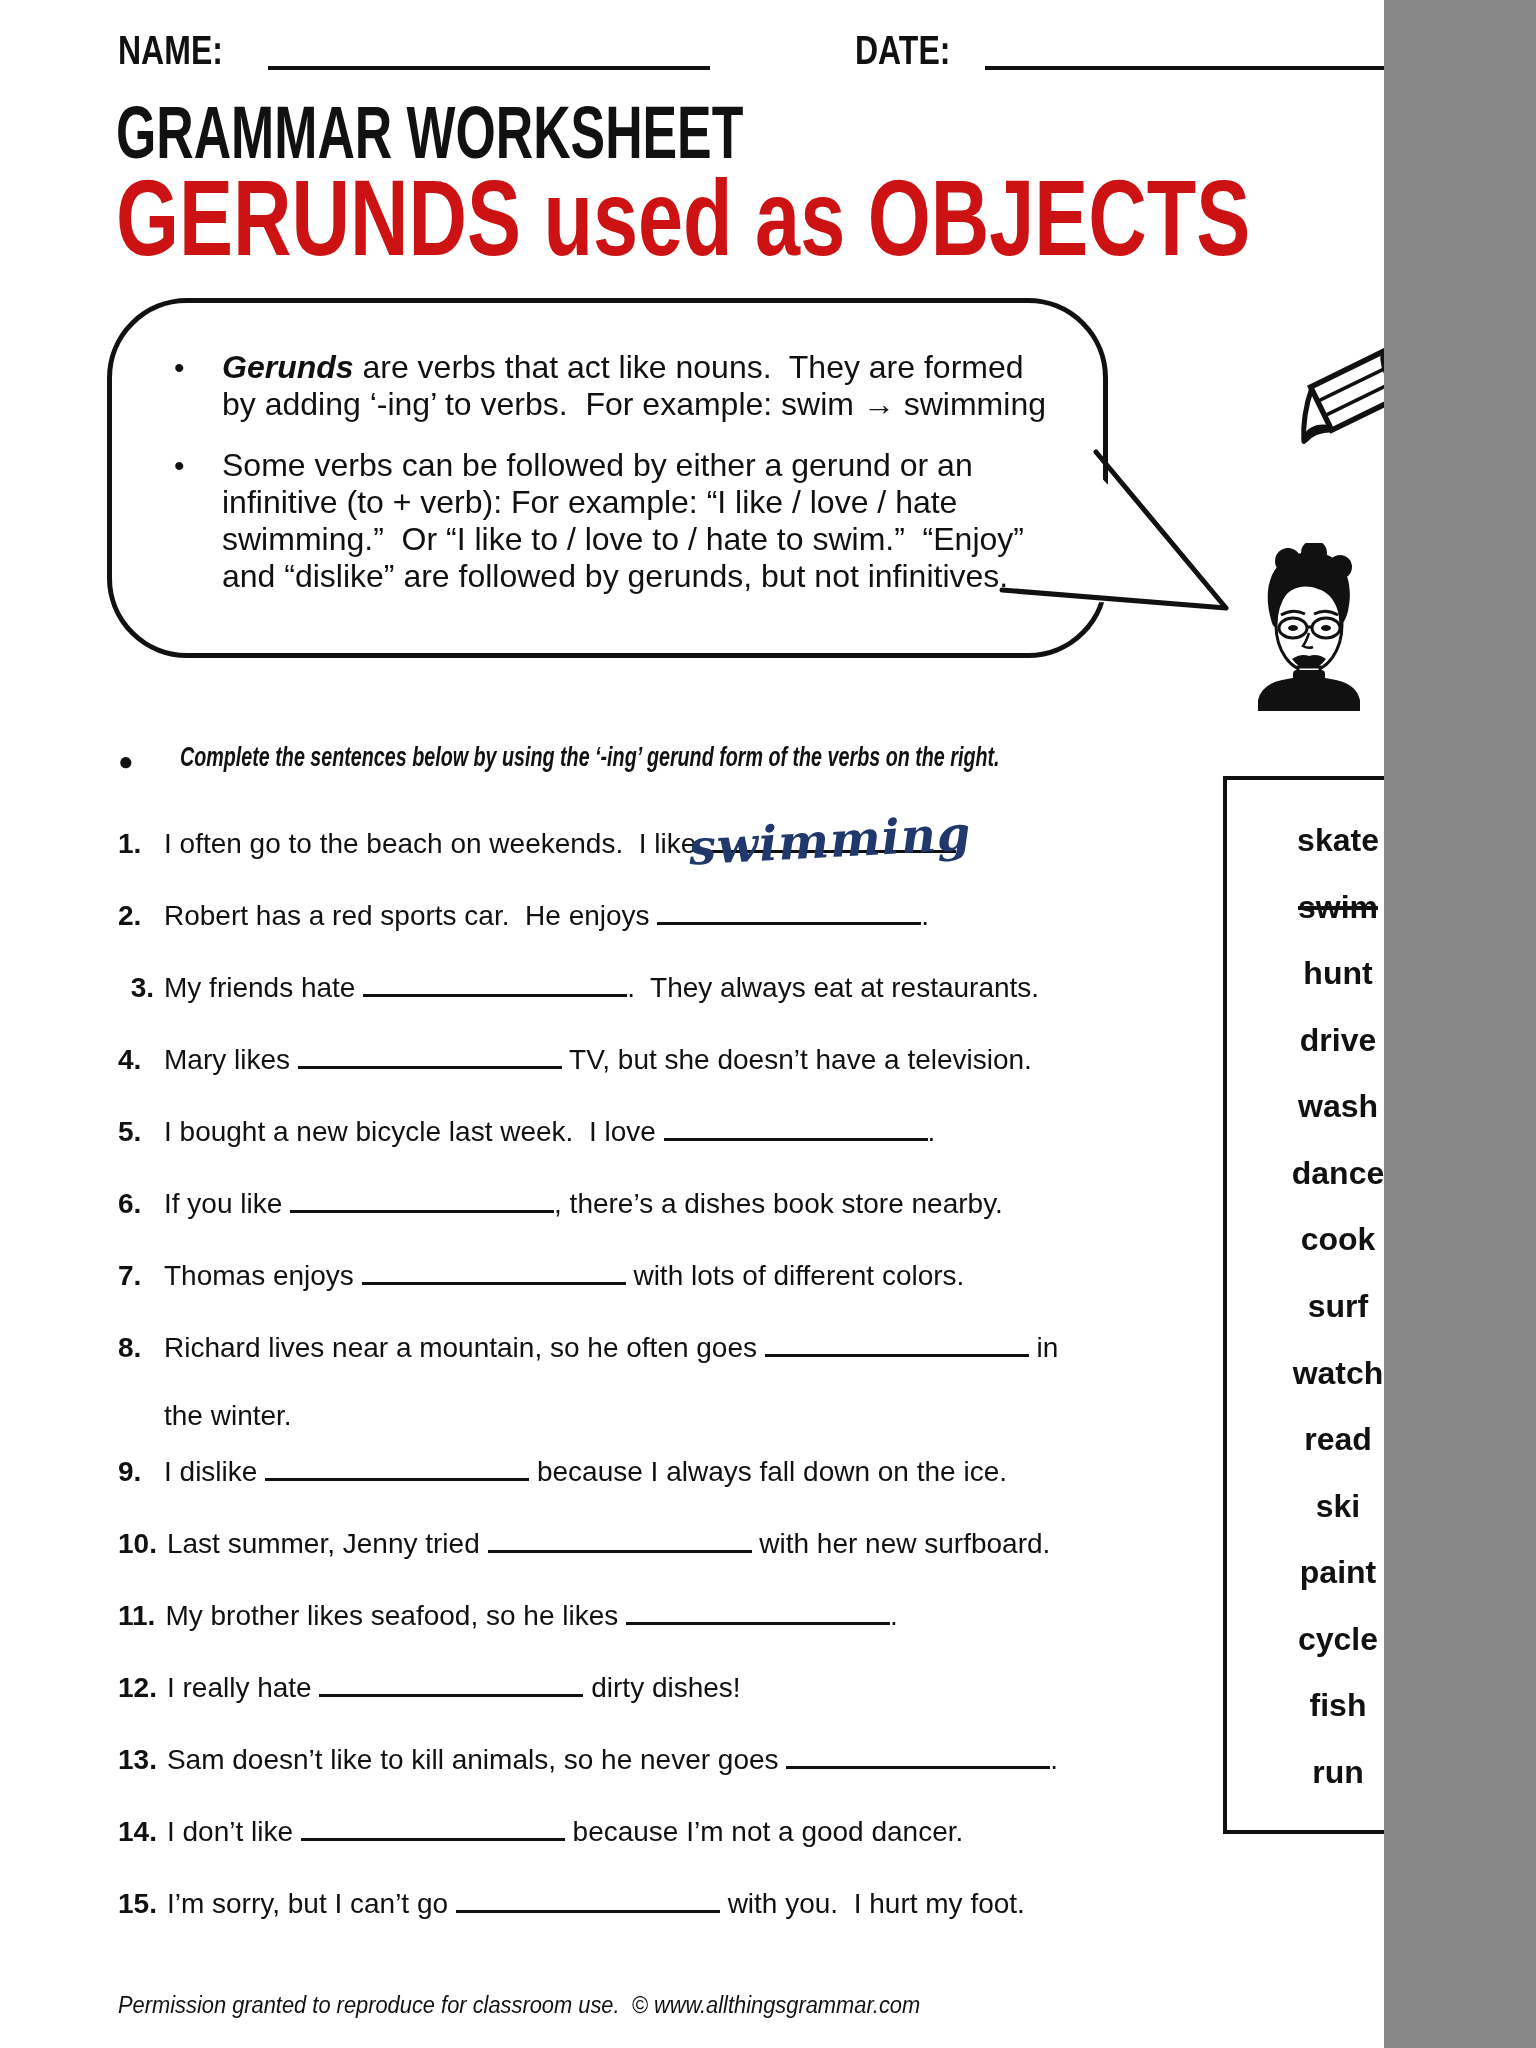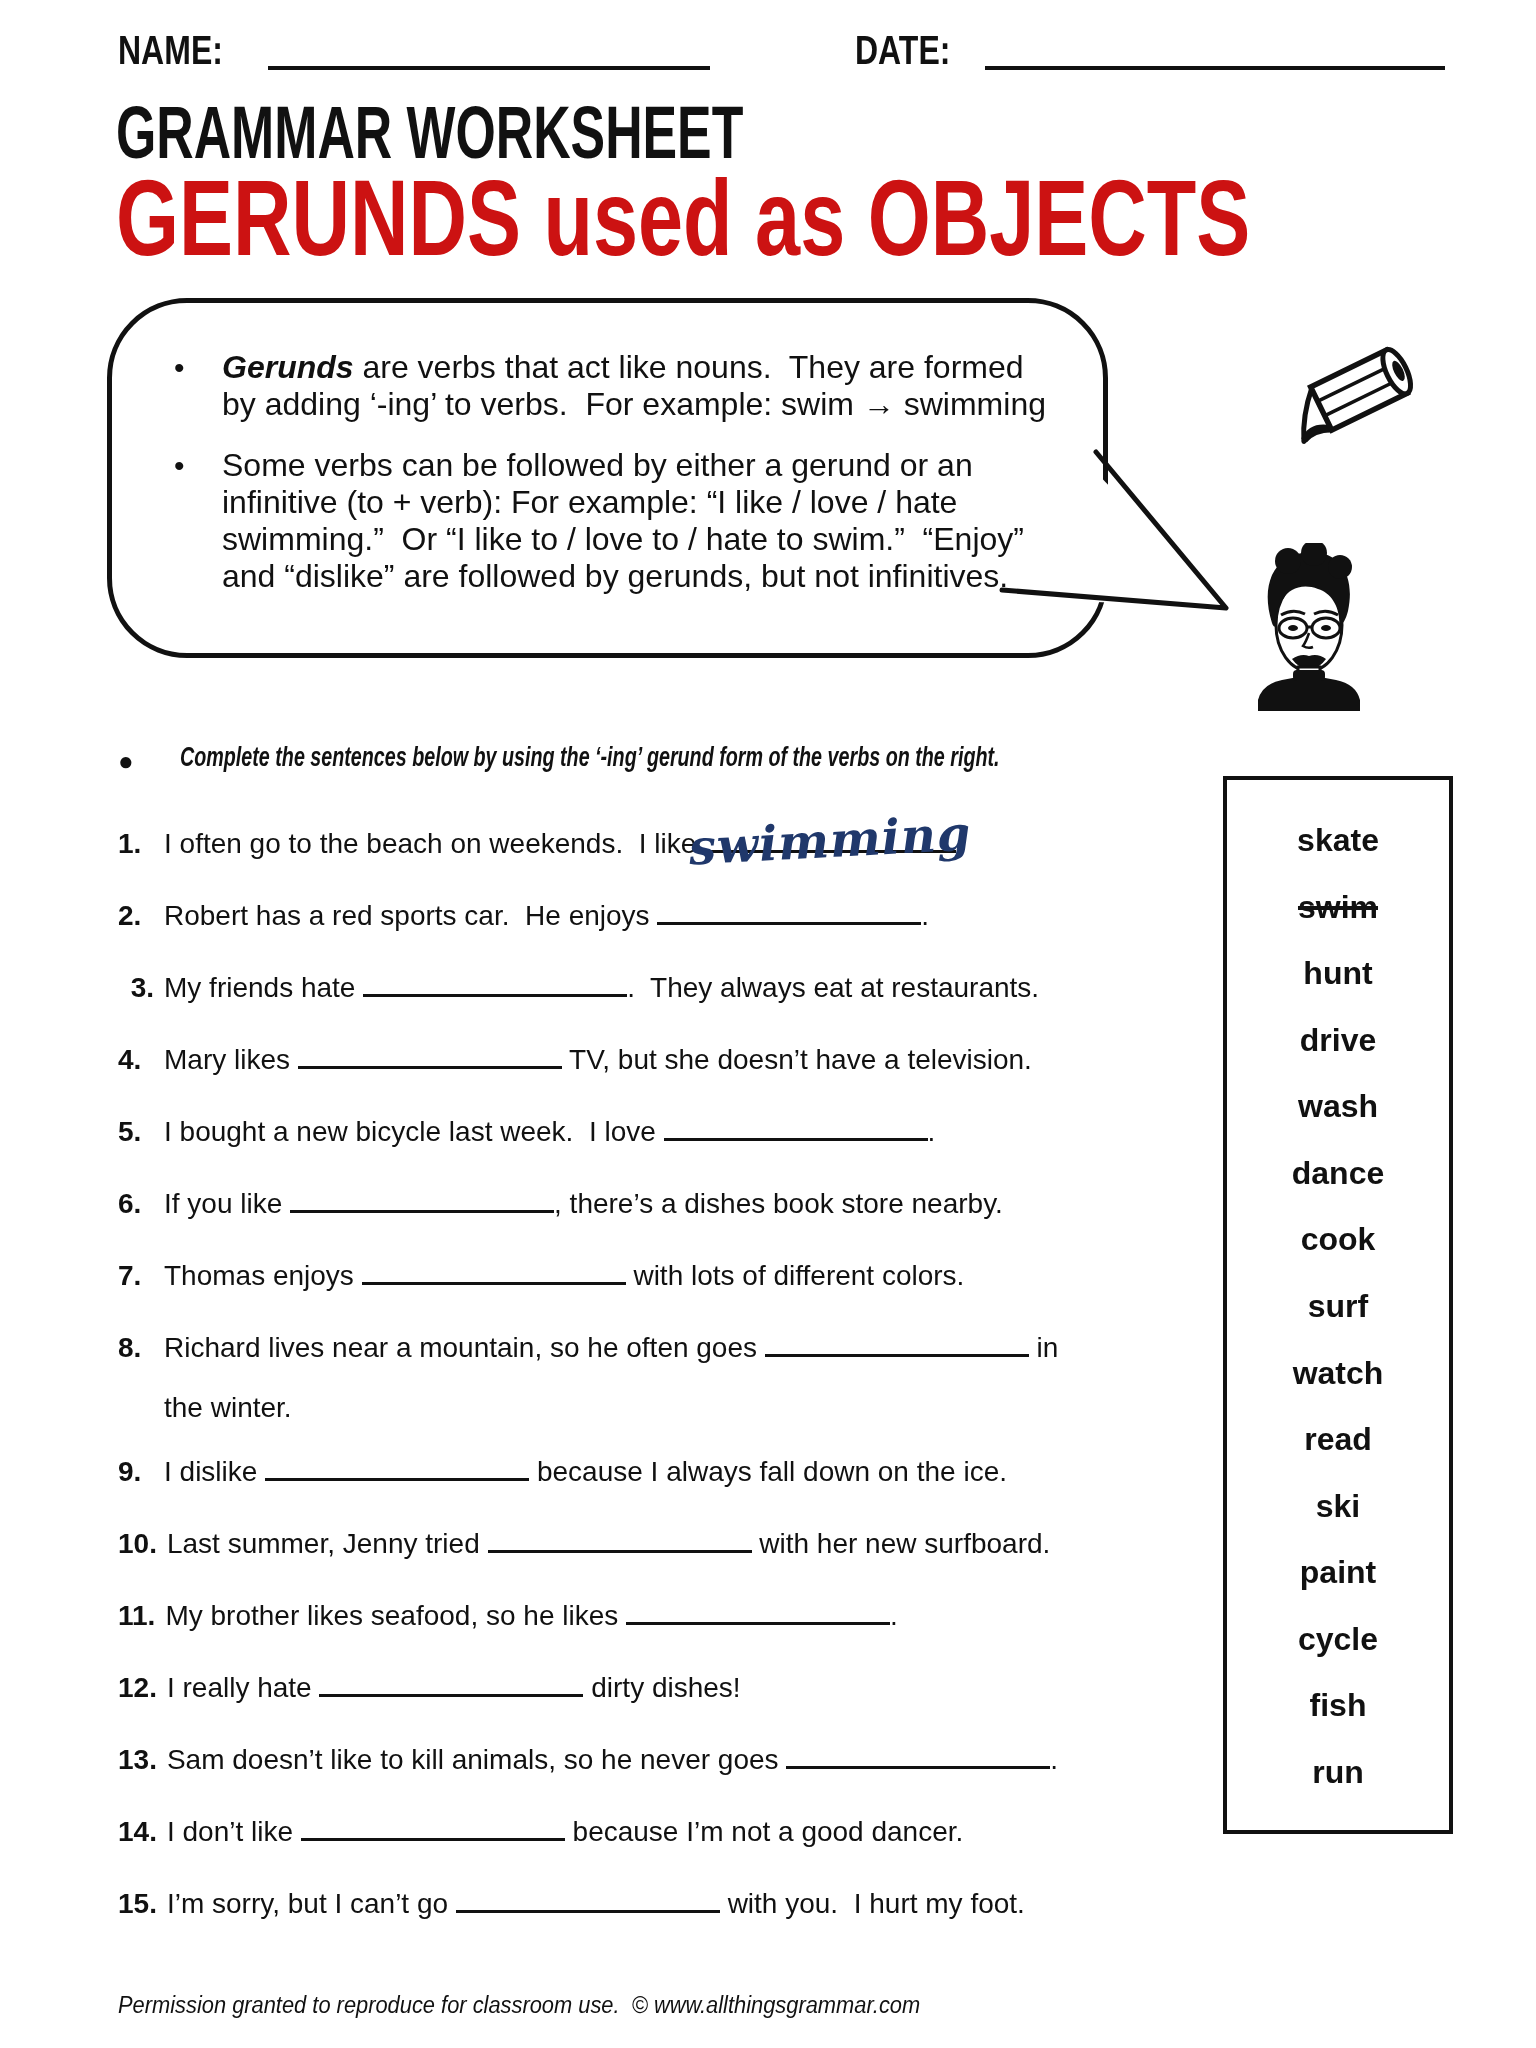--- a/index.html
+++ b/index.html
@@ -1,16 +1,16 @@
 <!DOCTYPE html>
 <html><head>
 <meta charset="utf-8">
 <style>
   html,body{margin:0;padding:0;background:#888;}
-  .page{position:relative;width:1536px;height:2048px;background:#ffffff;overflow:hidden;
+  .page{position:relative;width:1384px;height:2048px;background:#ffffff;overflow:hidden;
         font-family:"Liberation Sans",sans-serif;color:#111;}
   .abs{position:absolute;}
 
   
   .cond{display:inline-block;transform-origin:0 50%;font-weight:700;white-space:pre;}
 
   
   .fill-line{border-bottom:4px solid #111;height:0;}
   .hdr-label{font-size:40px;line-height:1;}
   .title1{font-size:74px;line-height:1;letter-spacing:0px;}
@@ -32,21 +32,21 @@
 
   
   .q-row{position:absolute;left:118px;white-space:pre;font-size:28px;line-height:36px;}
   .q-num{font-weight:700;display:inline-block;min-width:36px;margin-right:10px;}
   .q-text{white-space:pre;}
   .blank{display:inline-block;width:264px;border-bottom:3px solid #111;position:relative;}
   .blank.filled{width:252px;}
   .answer{position:absolute;left:50%;bottom:-8px;transform:translateX(-50%) rotate(-3deg);
           font-family:"DejaVu Serif",serif;font-style:italic;font-weight:700;
           font-size:48px;color:#20386b;white-space:nowrap;letter-spacing:1px;}
-  .q-line2{margin-top:24px;margin-left:46px;}
+  .q-line2{margin-top:32px;margin-left:46px;}
 
   
   .wordbank{left:1223px;top:776px;width:230px;height:1058px;border:4px solid #111;
             box-sizing:border-box;display:flex;flex-direction:column;align-items:center;
             justify-content:space-between;padding:44px 0 42px 0;}
   .word{font-size:32px;font-weight:700;line-height:1;}
   .word.crossed{text-decoration:line-through;text-decoration-thickness:4px;}
 
   
   .footer{font-size:23px;font-style:italic;display:inline-block;

